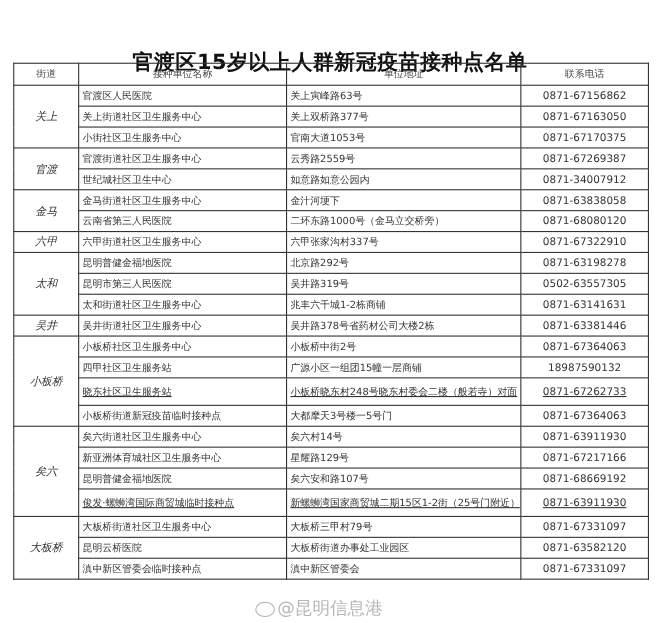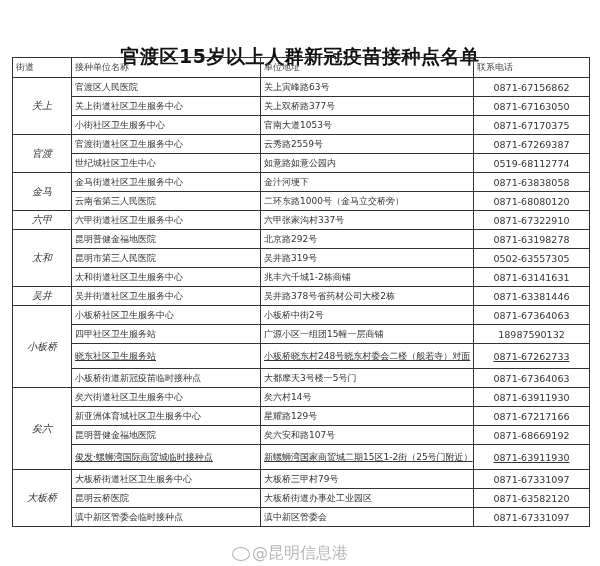--- a/index.html
+++ b/index.html
@@ -4,21 +4,21 @@
   <style>
     html, body { margin: 0; padding: 0; background: #ffffff; }
     body { width: 600px; height: 566px; position: relative; overflow: hidden;
            font-family: "DejaVu Sans", "Liberation Sans", sans-serif; color: #222; }
     .title { position: absolute; left: 0; top: 24px; width: 600px; text-align: center;
              font-size: 19px; font-weight: bold; color: #111; letter-spacing: 0.5px; margin-top: 20px; }
     table.grid { position: absolute; left: 12px; top: 57px; width: 577px;
                  border-collapse: collapse; table-layout: fixed; font-size: 9px; }
     table.grid td, table.grid th { border: 1px solid #333; padding: 0 3px; height: 18px;
                  white-space: nowrap; overflow: hidden; color: #333; font-weight: normal; }
-    table.grid th { height: 19px; text-align: left; color: #444; margin-left: 20px; }
+    table.grid th { height: 19px; text-align: center; color: #444; margin-left: 20px; }
     td.street { text-align: center; font-size: 10px; color: #222; font-style: italic; }
     td.name, td.addr { text-align: left; }
     td.phone { text-align: center; font-size: 9.5px; color: #333; }
     tr.tall td { height: 24px; text-decoration: underline; }
     .watermark { position: absolute; left: 232px; top: 543px; font-size: 16px; color: rgba(170,170,170,0.85);
                  display: flex; align-items: center; gap: 2px; }
     .wb-icon { display: inline-block; width: 16px; height: 12px; border: 1.5px solid rgba(170,170,170,0.9);
                border-radius: 50%; }
   </style>
 </head>
@@ -62,21 +62,21 @@
 
     <tr>
       <td class="street" rowspan="2">官渡</td>
       <td class="name">官渡街道社区卫生服务中心</td>
       <td class="addr">云秀路2559号</td>
       <td class="phone">0871-67269387</td>
     </tr>
     <tr>
       <td class="name">世纪城社区卫生中心</td>
       <td class="addr">如意路如意公园内</td>
-      <td class="phone">0519-68112774</td>
+      <td class="phone">0871-34007912</td>
     </tr>
 
     <tr>
       <td class="street" rowspan="2">金马</td>
       <td class="name">金马街道社区卫生服务中心</td>
       <td class="addr">金汁河埂下</td>
       <td class="phone">0871-63838058</td>
     </tr>
     <tr>
       <td class="name">云南省第三人民医院</td>

